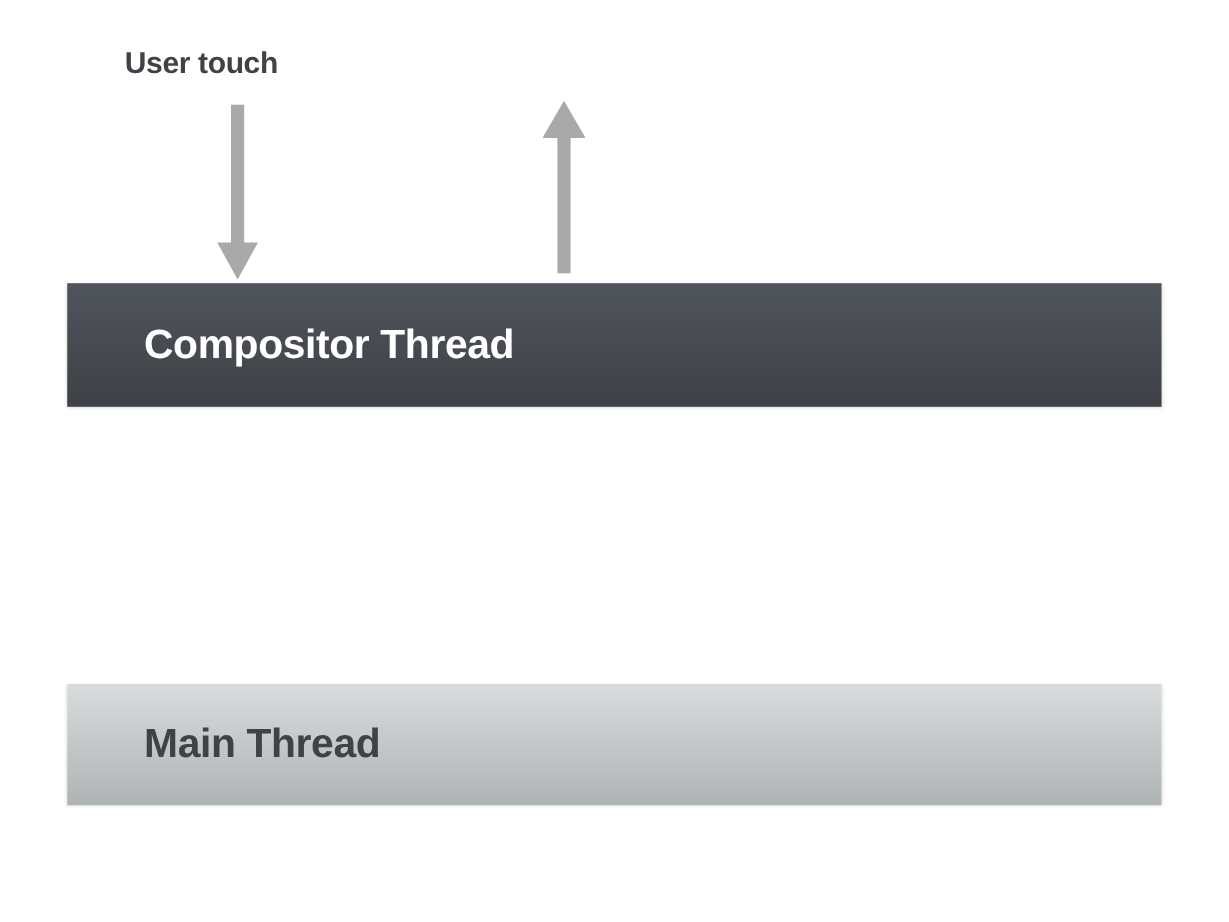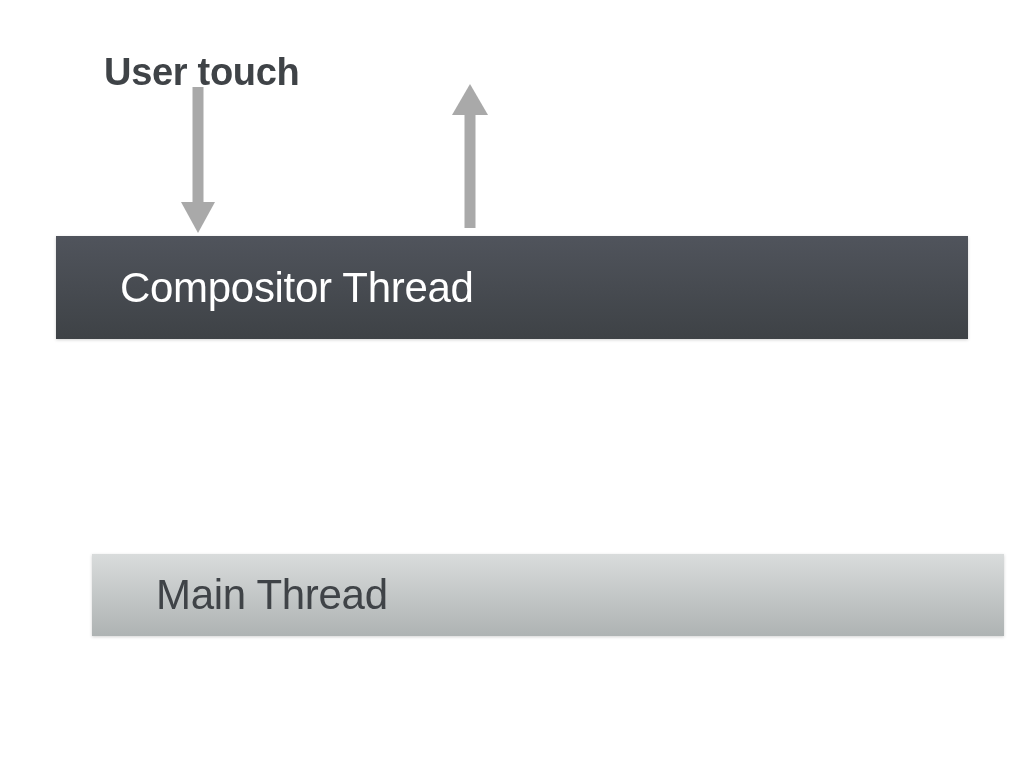--- a/index.html
+++ b/index.html
@@ -11,22 +11,22 @@
     font-family: "Liberation Sans", "DejaVu Sans", sans-serif;
   }
   .canvas {
     position: relative;
     width: 1024px;
     height: 768px;
     background: var(--background, #ffffff);
   }
   .heading {
     position: absolute;
-    top: 52px;
-    font-size: 38px;
+    top: 33px;
+    font-size: 25px;
     line-height: 40px;
     font-weight: bold;
     letter-spacing: -0.3px;
     color: var(--heading-text, #3f4347);
     white-space: nowrap;
   }
   .heading.user-touch { left: 104px; }
   .heading.commit-gpu { left: 332px; }
   .arrow {
     position: absolute;
@@ -38,40 +38,39 @@
     position: absolute;
     left: 56px;
     width: 912px;
     display: flex;
     align-items: center;
     box-sizing: border-box;
     padding-left: 64px;
     box-shadow: 0 1px 3px rgba(0,0,0,0.18);
   }
   .bar .bar-label {
-    font-size: 42px;
-    font-weight: normal;
+    font-size: 34px;
+    font-weight: bold;
     letter-spacing: -0.3px;
     white-space: nowrap;
   }
   .bar.compositor {
     top: 236px;
     height: 103px;
     background: linear-gradient(to bottom,
       var(--compositor-top, #50545c),
       var(--compositor-bottom, #3e4246));
   }
   .bar.compositor .bar-label { color: var(--compositor-text, #ffffff); }
   .bar.main {
-    top: 554px;
-    height: 82px;
+    top: 570px;
+    height: 101px;
     background: linear-gradient(to bottom,
       var(--main-top, #d9dcdc),
       var(--main-bottom, #aeb3b3));
-    margin-left: 36px;
   }
   .bar.main .bar-label { color: var(--main-text, #3f4347); }
 </style>
 </head>
 <body>
 
 <div class="canvas">
 
   <div class="heading user-touch">User touch</div>
 

